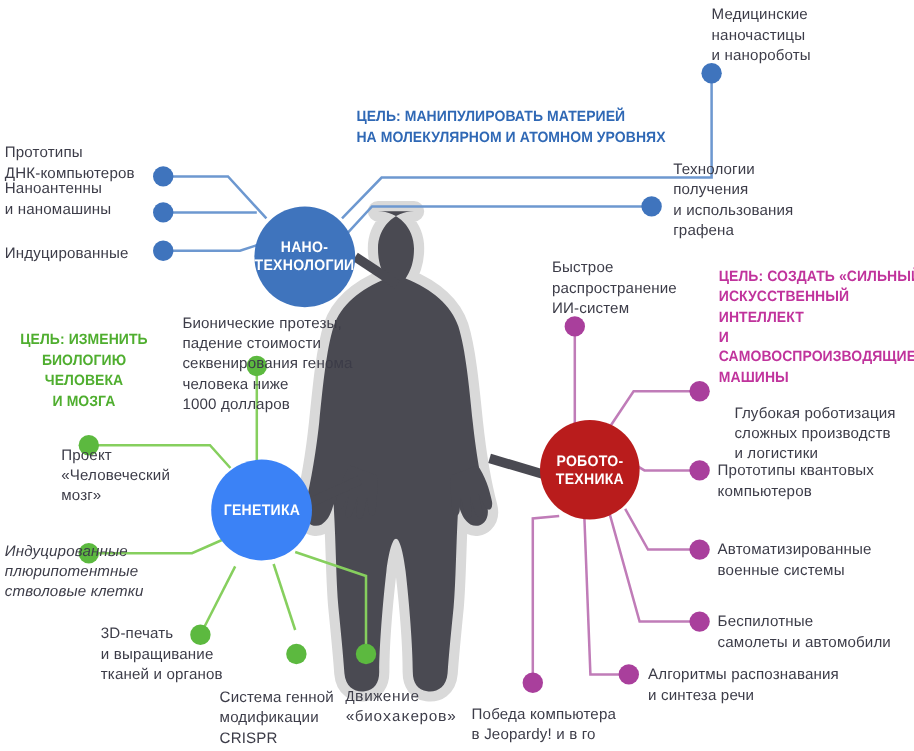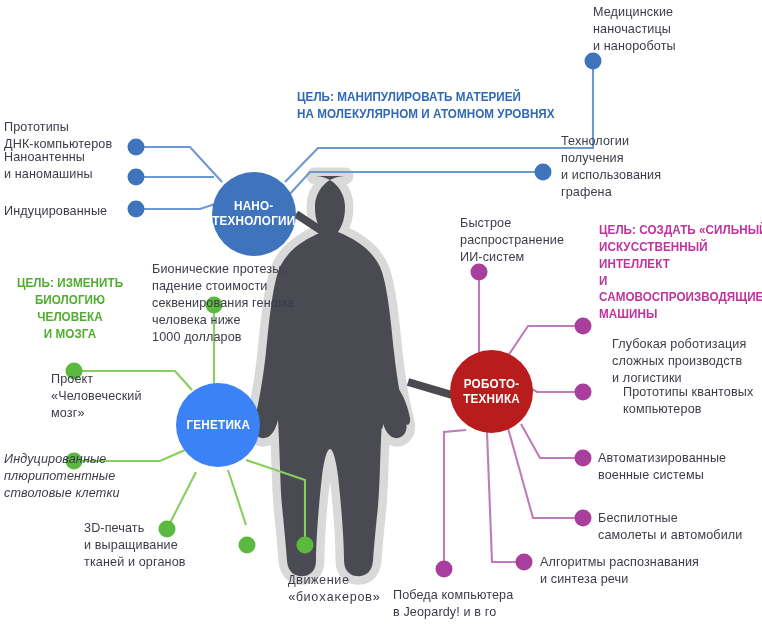--- a/index.html
+++ b/index.html
@@ -194,30 +194,33 @@
 1000 долларов</div>
   <div class="lbl" style="left:4px; top:371px;margin-left:47px;">Проект
 «Человеческий
 мозг»</div>
   <div class="lbl" style="left:4px; top:451px;font-style:italic;">Индуцированные
 плюрипотентные
 стволовые клетки</div>
   <div class="lbl" style="left:84px; top:520px;">3D-печать
 и выращивание
 тканей и органов</div>
+  <div class="lbl" style="left:183px; top:573px;">Система генной
+модификации
+CRISPR</div>
   <div class="lbl" style="left:288px; top:573px;font-family:Liberation Mono, monospace;">Движение
 «биохакеров»</div>
 
   <div class="lbl" style="left:460px; top:215px;">Быстрое
 распространение
 ИИ-систем</div>
   <div class="lbl" style="left:612px; top:310px;margin-top:26px;">Глубокая роботизация
 сложных производств
 и логистики</div>
-  <div class="lbl" style="left:598px; top:384px;margin-left:25px;">Прототипы квантовых
+  <div class="lbl" style="left:598px; top:384px;">Прототипы квантовых
 компьютеров</div>
   <div class="lbl" style="left:598px; top:450px;">Автоматизированные
 военные системы</div>
   <div class="lbl" style="left:598px; top:510px;">Беспилотные
 самолеты и автомобили</div>
   <div class="lbl" style="left:540px; top:554px;">Алгоритмы распознавания
 и синтеза речи</div>
   <div class="lbl" style="left:393px; top:587px;">Победа компьютера
 в Jeopardy! и в го</div>
 

